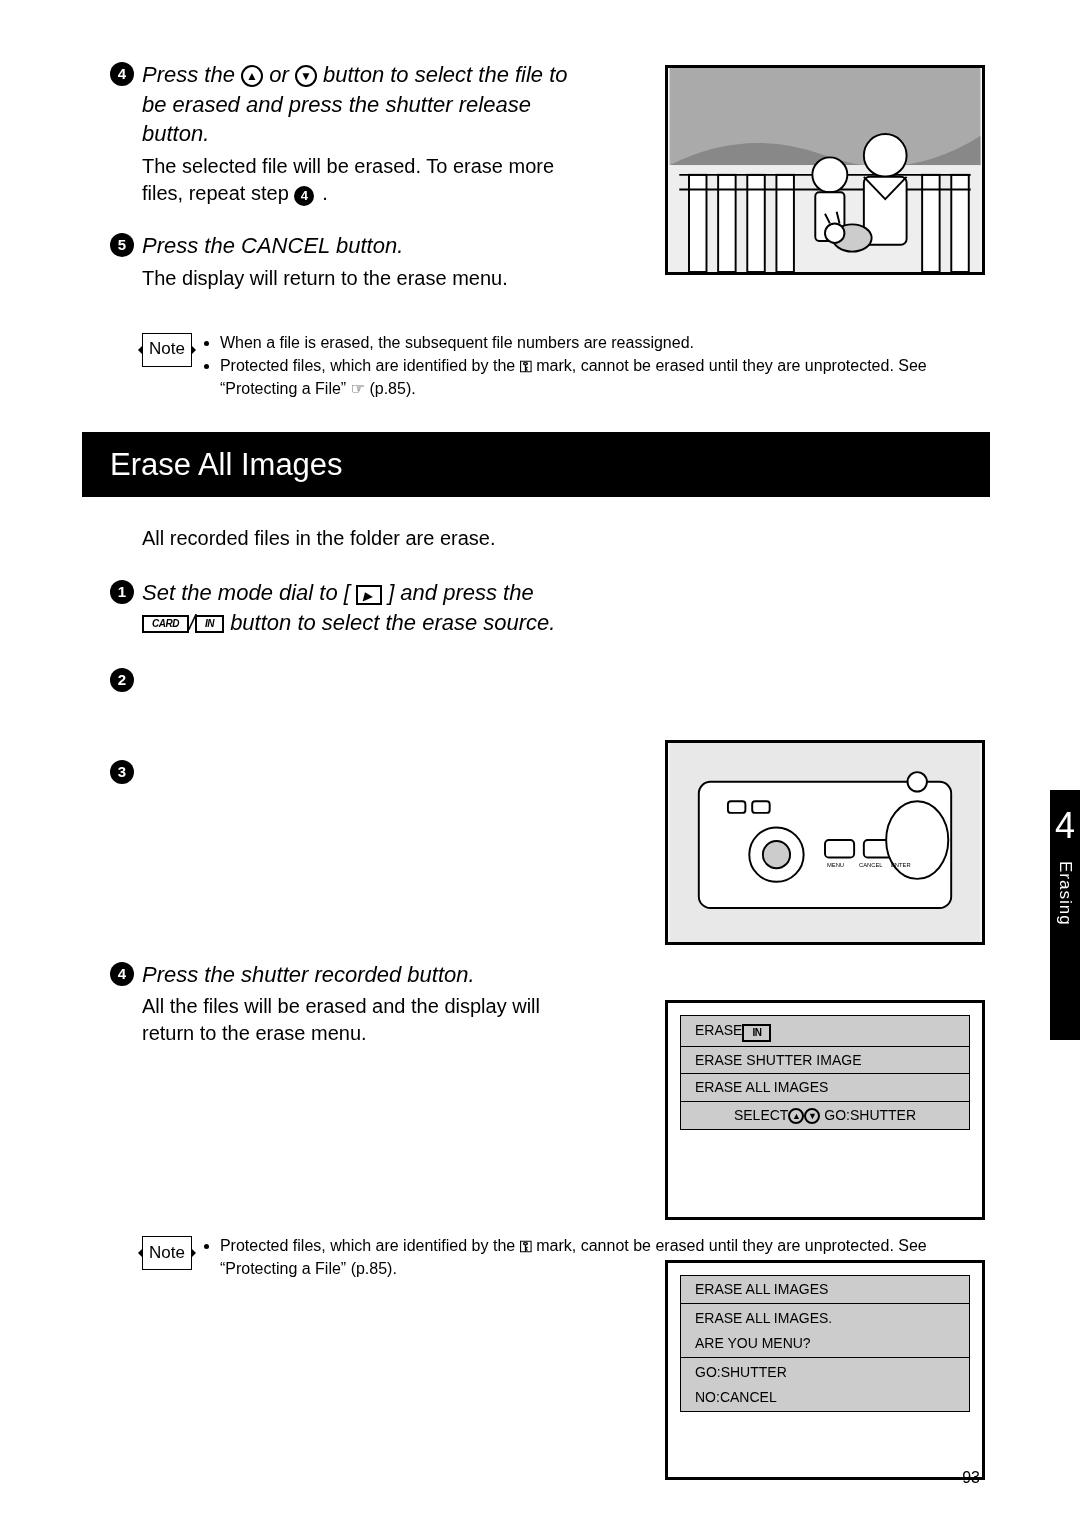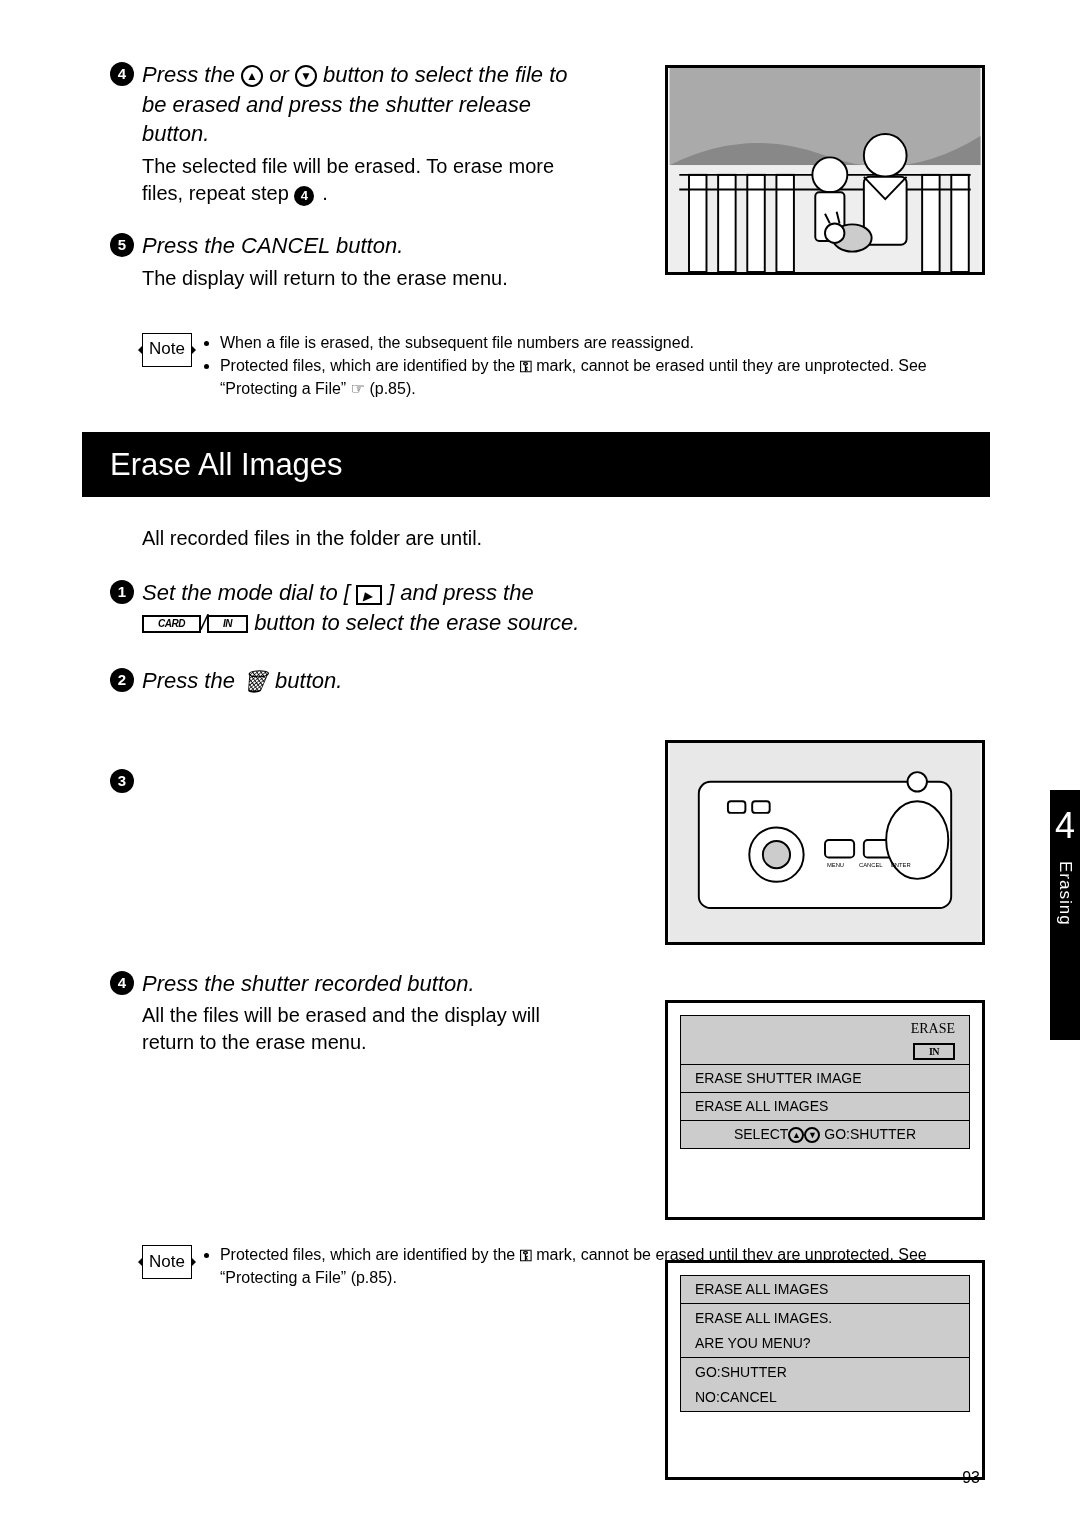--- a/index.html
+++ b/index.html
@@ -8,21 +8,21 @@
   .numcircle { width: 24px; height: 24px; border-radius: 50%; background: #000; color: #fff; display: inline-flex; align-items: center; justify-content: center; font-size: 15px; font-weight: bold; flex: none; margin-right: 8px; margin-top: 2px; }
   .numcircle.small { width: 20px; height: 20px; font-size: 13px; vertical-align: middle; display: inline-flex; }
   .step-body { flex: 1; max-width: 440px; }
   .step-main { font-size: 22px; margin-bottom: 4px; font-style: italic; }
   .step-sub { font-size: 20px; }
   .icon { display: inline-block; width: 22px; height: 22px; border: 2px solid #000; border-radius: 50%; vertical-align: middle; text-align: center; line-height: 18px; font-size: 12px; font-weight: bold; }
   .tri-up::before { content: "▲"; }
   .tri-down::before { content: "▼"; }
   .play-icon { display: inline-block; width: 26px; height: 20px; border: 2px solid #000; position: relative; vertical-align: middle; }
   .play-icon::after { content: "▶"; font-size: 12px; position: absolute; left: 5px; top: 1px; }
-  .card-icon { display: inline-block; border: 2px solid #000; font-size: 10px; font-weight: bold; padding: 0 14px; vertical-align: middle; letter-spacing: -0.5px; }
+  .card-icon { display: inline-block; border: 2px solid #000; font-size: 10px; font-weight: bold; padding: 0 8px; vertical-align: middle; letter-spacing: -0.5px; }
   .trash-icon { display: inline-block; vertical-align: middle; }
   .key-icon { display: inline-block; vertical-align: middle; font-weight: bold; }
   .figure { position: absolute; border: 3px solid #000; background: #f5f5f5; }
   .fig1 { right: 95px; top: 65px; width: 320px; height: 210px; }
   .fig2 { right: 95px; top: 740px; width: 320px; height: 205px; }
   .fig3 { right: 95px; top: 1000px; width: 320px; height: 220px; padding: 12px; background: #fff; }
   .fig4 { right: 95px; top: 1260px; width: 320px; height: 220px; padding: 12px; background: #fff; }
   .section-header { background: #000; color: #fff; font-size: 31px; font-weight: normal; padding: 12px 16px 12px 0; margin: 30px 0 28px -28px; padding-left: 28px; }
   .note-block { display: flex; margin-top: 12px; margin-left: 32px; }
   .note-label { flex: none; border: 1px solid #000; padding: 0 6px; font-size: 17px; height: 34px; display: flex; align-items: center; margin-right: 10px; position: relative; margin-top: 1px; }
@@ -31,21 +31,21 @@
   .note-body { font-size: 16px; }
   .note-body li { list-style: disc; margin-left: 18px; margin-bottom: 2px; }
   .sidebar-tab { position: absolute; right: 0; top: 790px; width: 30px; height: 250px; background: #000; color: #fff; display: flex; flex-direction: column; align-items: center; padding-top: 12px; }
   .sidebar-num { font-size: 36px; font-weight: normal; margin-bottom: 10px; }
   .sidebar-text { writing-mode: vertical-rl; font-size: 17px; letter-spacing: 1px; }
   .page-num { position: absolute; right: 100px; bottom: 40px; font-size: 16px; }
   .intro-text { margin: 0 0 26px 32px; font-size: 20px; }
   .menu-panel { border: 1px solid #000; background: #ccc; margin-bottom: 6px; }
   .menu-row { border-bottom: 1px solid #000; padding: 4px 14px; font-size: 14px; min-height: 26px; display: flex; align-items: center; }
   .menu-row:last-child { border-bottom: none; }
-  .menu-row.title { flex-direction: column; align-items: flex-end; font-family: Liberation Serif, serif; }
+  .menu-row.title { flex-direction: row; align-items: center; }
   .center-txt { justify-content: center; }
   .illustration-svg { width: 100%; height: 100%; }
   .gap1 { height: 60px; }
   .gap2 { height: 170px; }
 </style>
 </head>
 <body>
 
 <div class="figure fig1">
   <svg class="illustration-svg" viewBox="0 0 320 210">
@@ -100,21 +100,21 @@
 <div class="note-block">
   <div class="note-label">Note</div>
   <ul class="note-body">
     <li>When a file is erased, the subsequent file numbers are reassigned.</li>
     <li>Protected files, which are identified by the <span class="key-icon">⚿</span> mark, cannot be erased until they are unprotected. See “Protecting a File” ☞ (p.85).</li>
   </ul>
 </div>
 
 <h2 class="section-header">Erase All Images</h2>
 
-<p class="intro-text">All recorded files in the folder are until.</p>
+<p class="intro-text">All recorded files in the folder are erase.</p>
 
 <div class="figure fig2">
   <svg class="illustration-svg" viewBox="0 0 320 205">
     <rect width="320" height="205" fill="#e8e8e8"></rect>
     <g stroke="#000" stroke-width="2" fill="#fff">
       <rect x="30" y="40" width="260" height="130" rx="12"></rect>
       <circle cx="110" cy="115" r="28"></circle>
         <circle cx="110" cy="115" r="14" fill="#ccc"></circle>
       <rect x="160" y="100" width="30" height="18" rx="4"></rect>
         <rect x="200" y="100" width="30" height="18" rx="4"></rect>
@@ -135,23 +135,20 @@
   <span class="numcircle">1</span>
   <div class="step-body">
     <div class="step-main">Set the mode dial to [ <span class="play-icon"></span> ] and press the <span class="card-icon">CARD</span>/<span class="card-icon">IN</span> button to select the erase source.</div>
   </div>
 </div>
 
 <div style="height:18px"></div>
 
 <div class="step">
   <span class="numcircle">2</span>
-  <div class="step-body">
-    <div class="step-main">Press the <span class="trash-icon">🗑</span> button.</div>
-  </div>
 </div>
 
 <div class="gap1"></div>
 
 <div class="figure fig3">
   <div class="menu-panel">
     <div class="menu-row title">
         <span>ERASE</span>
         <span class="card-icon" style="margin-top:4px">IN</span>
       </div>

